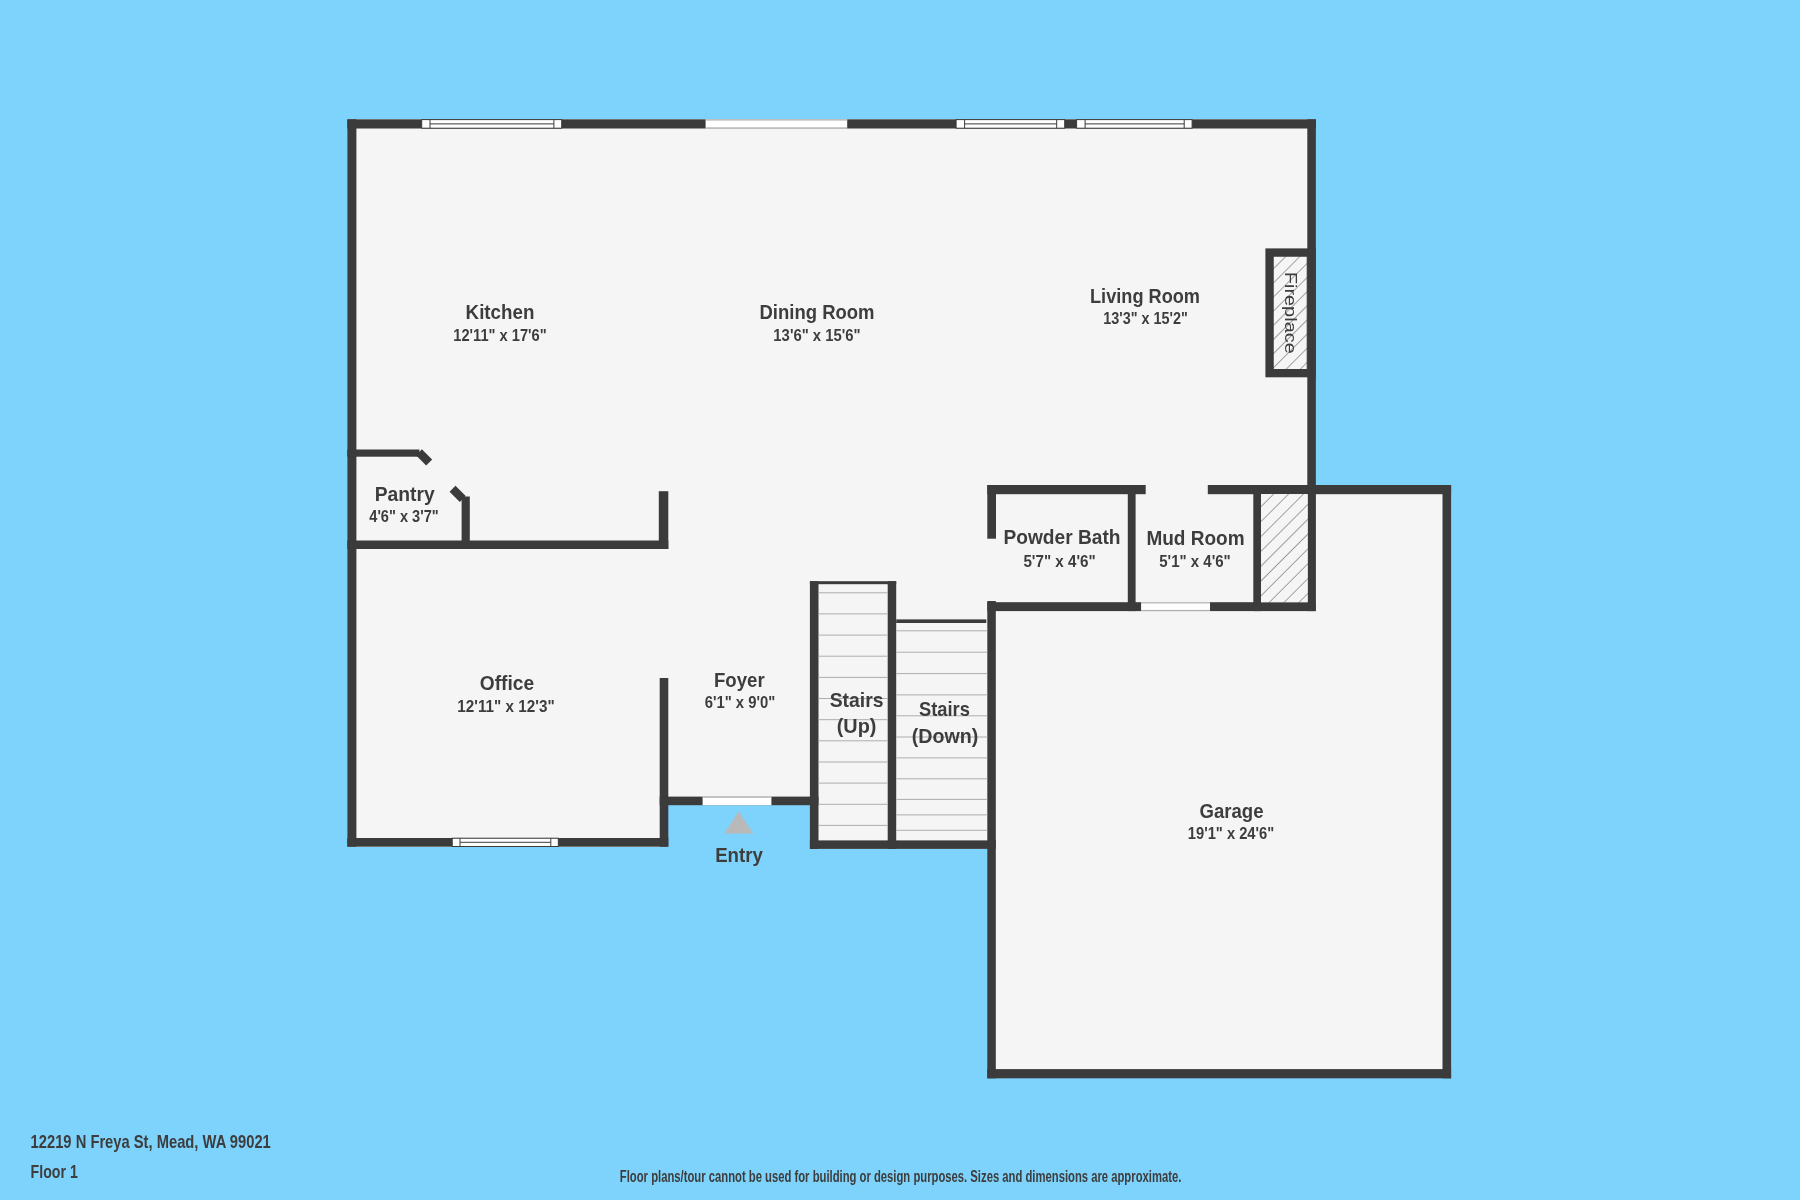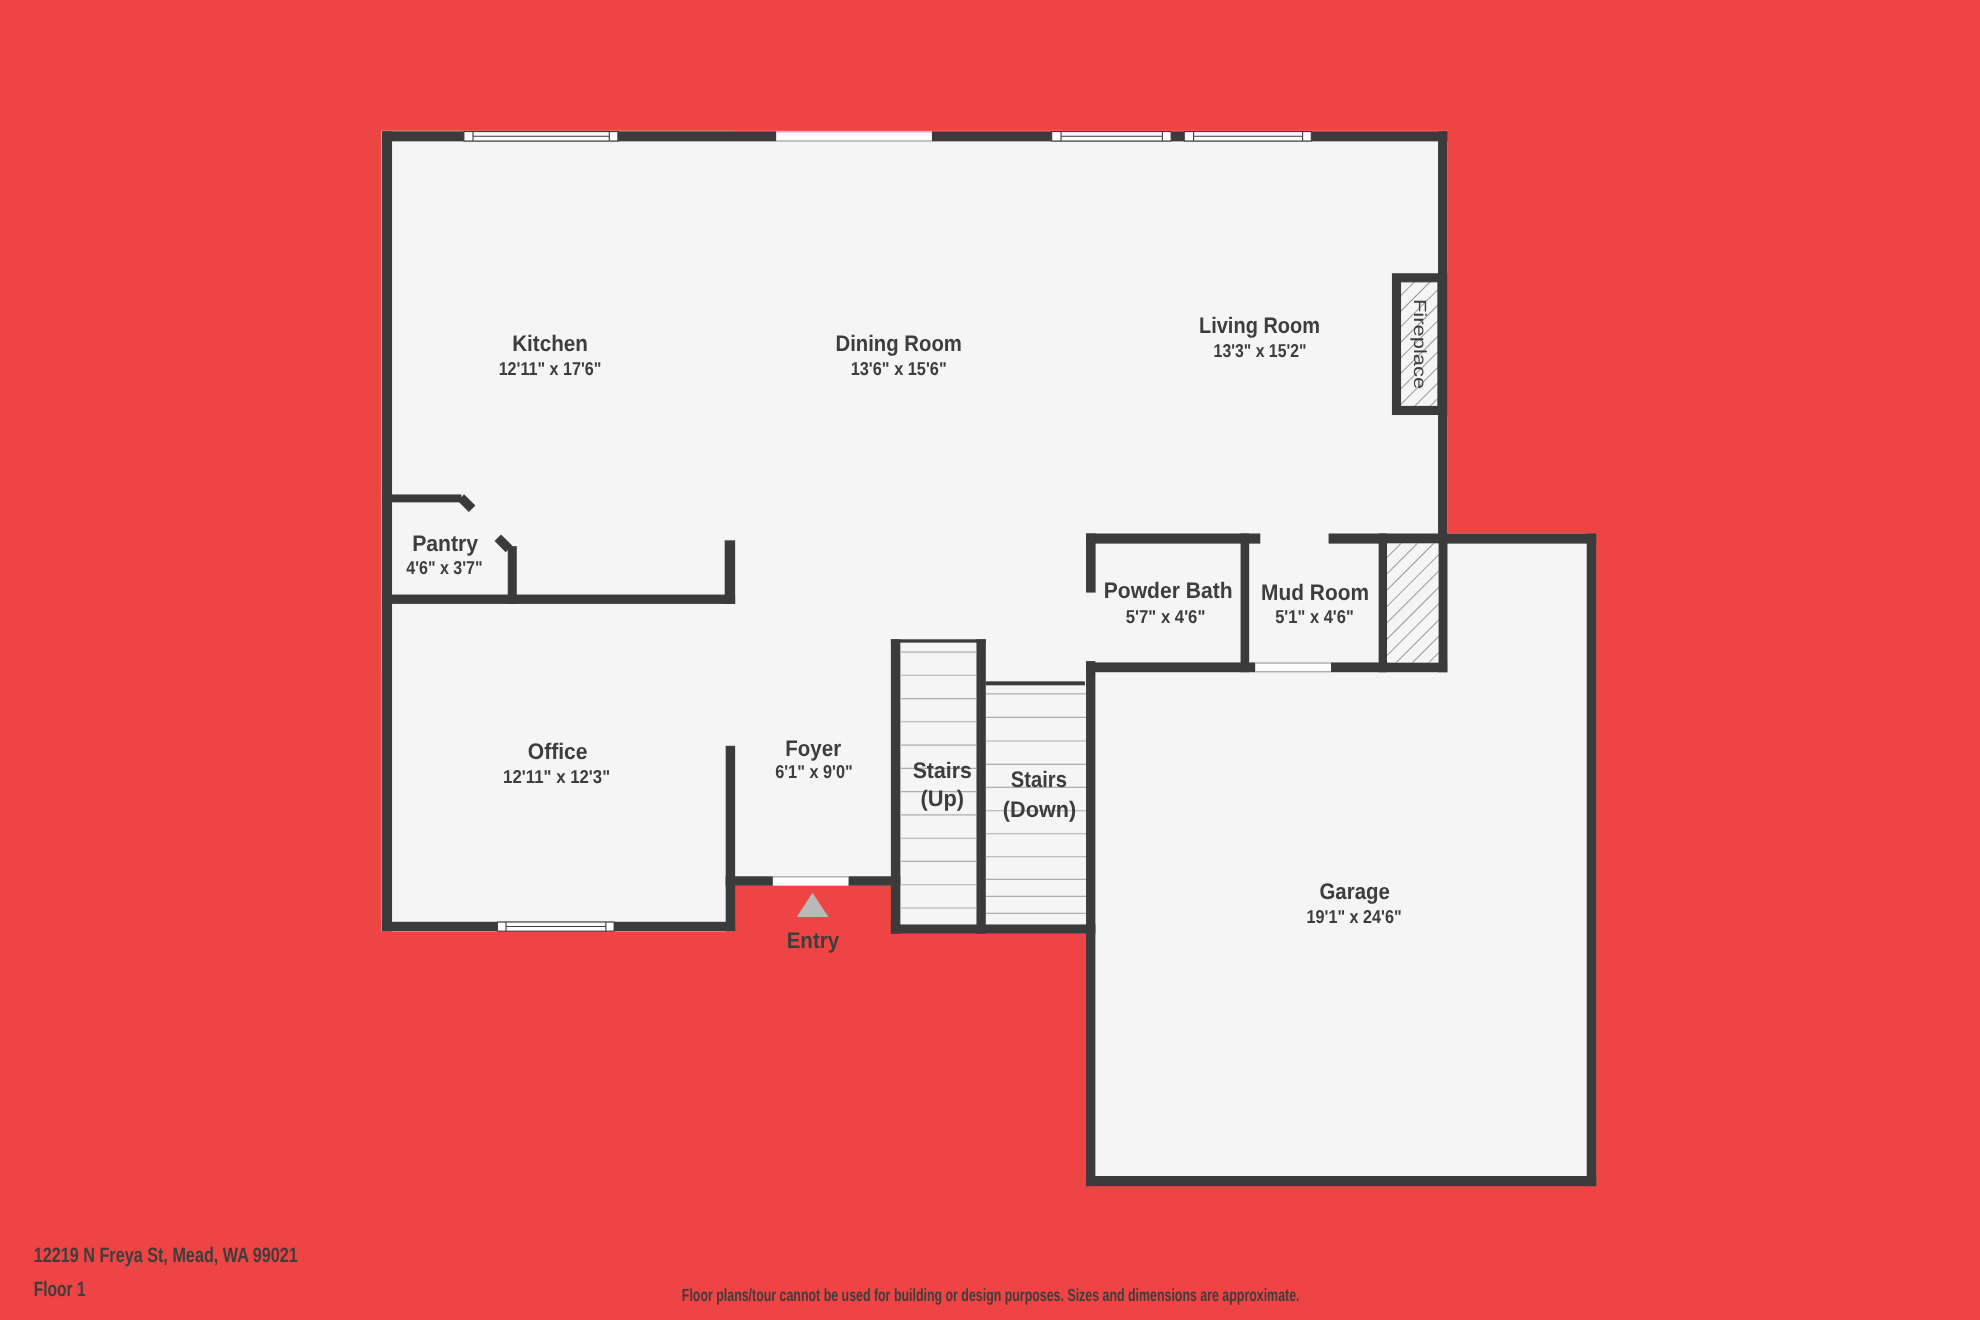--- a/index.html
+++ b/index.html
@@ -1,16 +1,16 @@
 <!DOCTYPE html>
 <html><head>
 <meta charset="utf-8">
 <style>
   html,body{margin:0;padding:0;background:#ffffff;}
-  .page{width:1800px;height:1200px;position:relative;background:#ef4444;overflow:hidden;}
+  .page{width:1800px;height:1200px;position:relative;background:#7dd3fc;overflow:hidden;}
   svg{display:block;}
   text{font-family:"Liberation Sans", sans-serif;fill:#3d3d3d;}
   .rm{font-weight:bold;font-size:20.5px;}
   .dm{font-weight:bold;font-size:17px;}
 </style>
 </head>
 <body>
 <div class="page">
 <svg width="1800" height="1200" viewBox="0 0 1800 1200">
 <defs>

